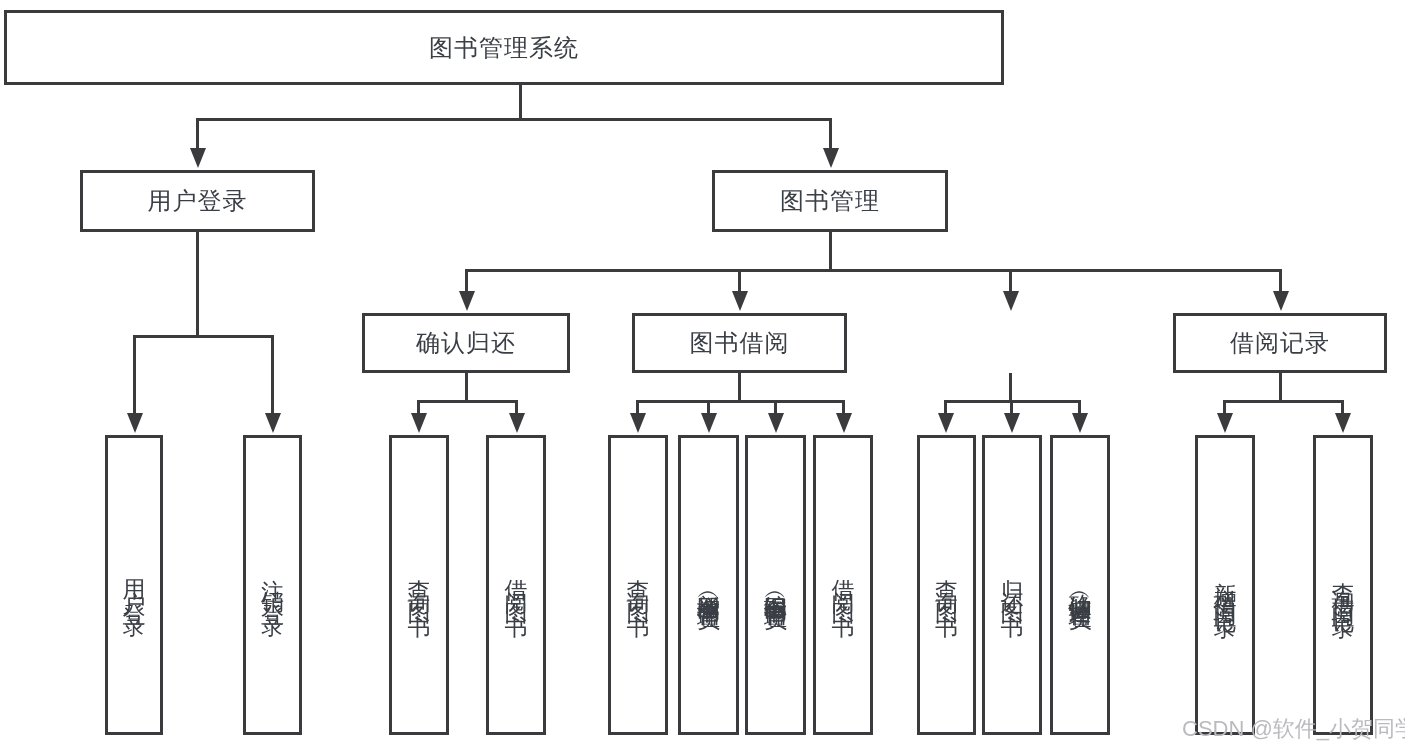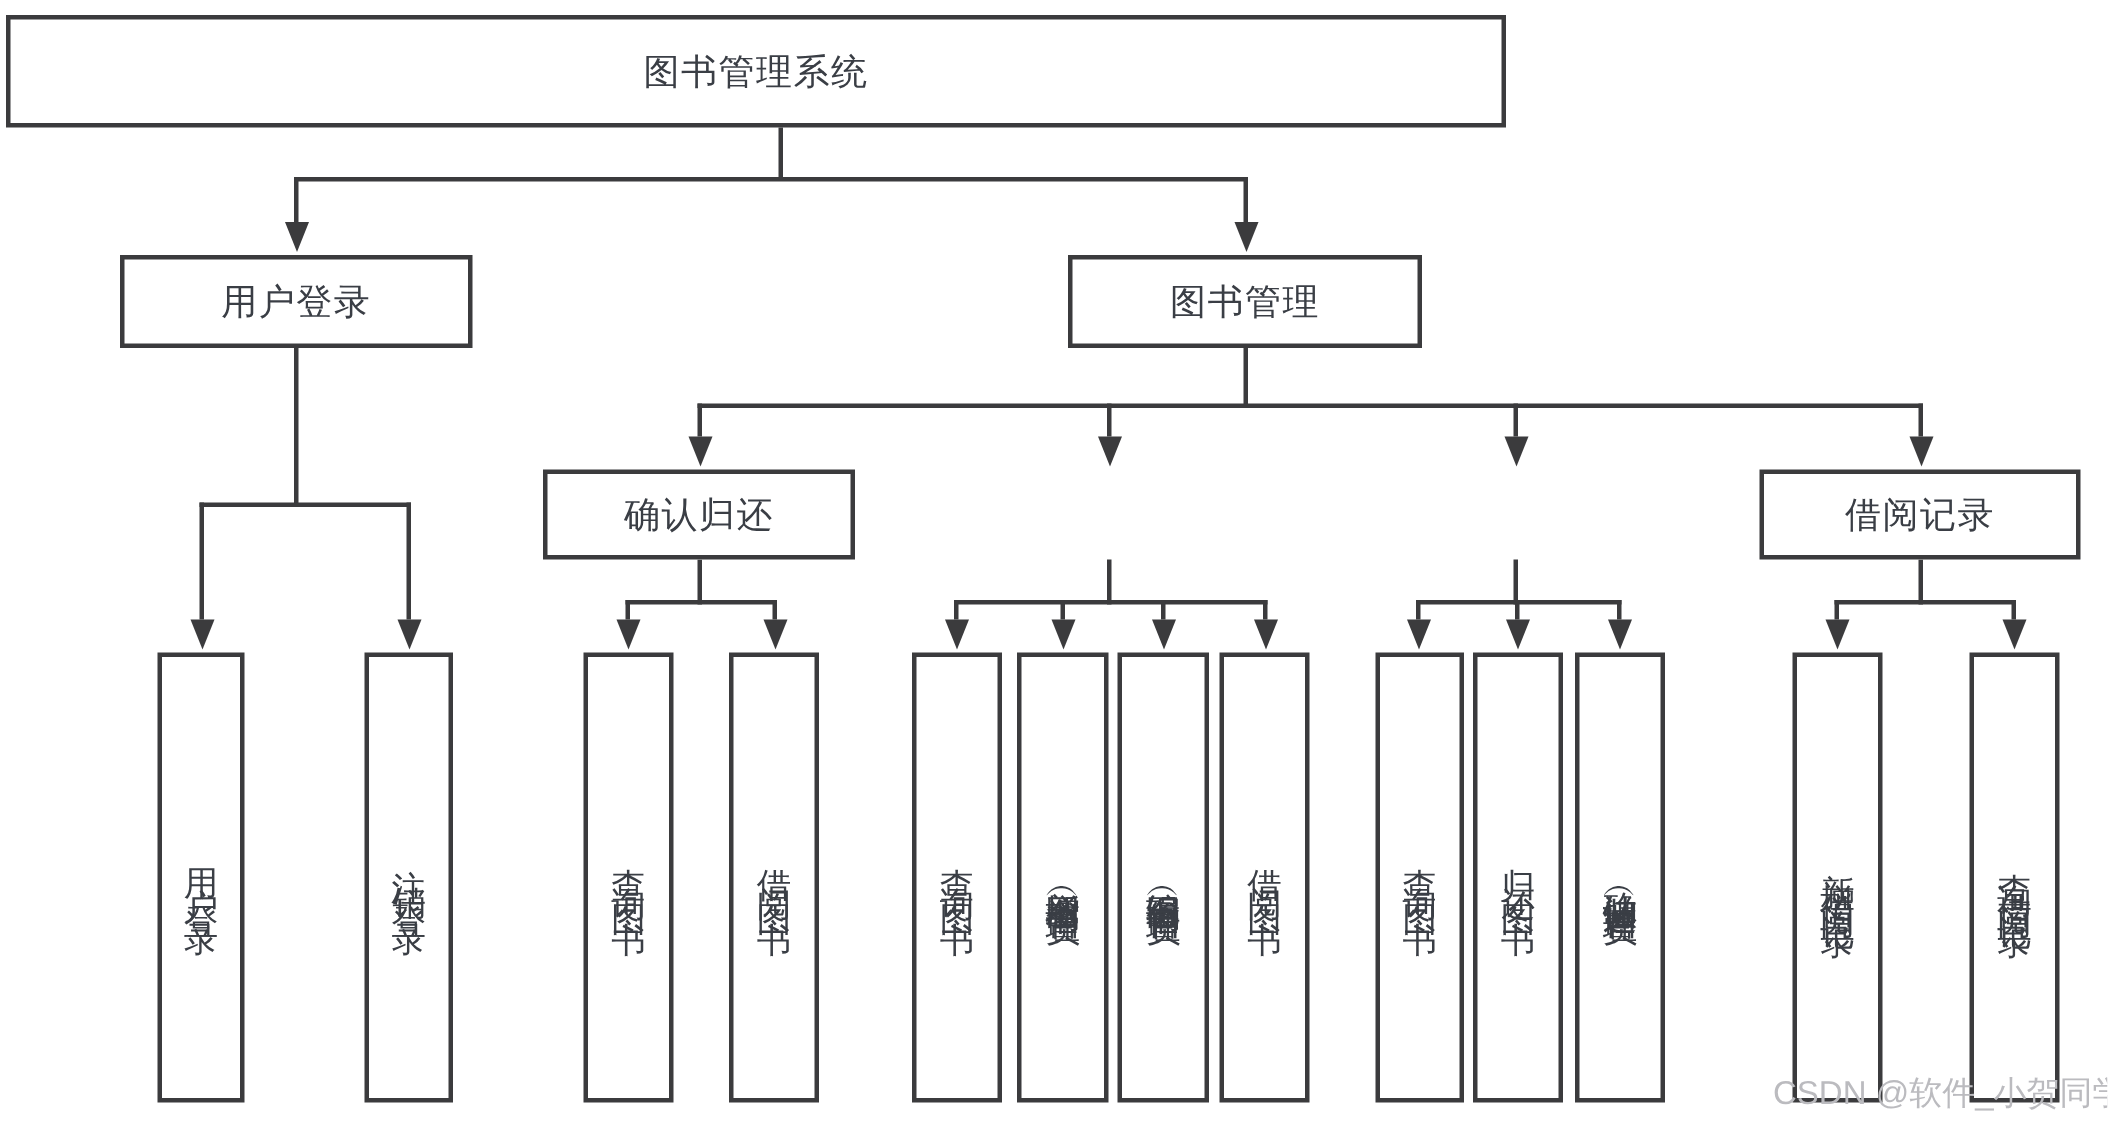--- a/index.html
+++ b/index.html
@@ -104,20 +104,23 @@
   <div class="box hbox" style="left:80px;top:170px;width:235px;height:62px;">
     <span>用户登录</span>
   </div>
   <div class="box hbox" style="left:712px;top:170px;width:236px;height:62px;align-items:center;">
     <span>图书管理</span>
   </div>
 
   <div class="box hbox" style="left:362px;top:313px;width:208px;height:60px;">
     <span>确认归还</span>
   </div>
+  <div class="box hbox" style="left:632px;top:313px;width:215px;height:60px;">
+    <span>图书借阅</span>
+  </div>
   <div class="box hbox" style="left:1173px;top:313px;width:214px;height:60px;">
     <span>借阅记录</span>
   </div>
 
   <div class="box vbox ls-wide" style="left:105px;top:435px;width:58px;height:300px;">
     <span>用户登录</span>
   </div>
   <div class="box vbox ls-wide" style="left:243px;top:435px;width:59px;height:300px;">
     <span>注销登录</span>
   </div>

